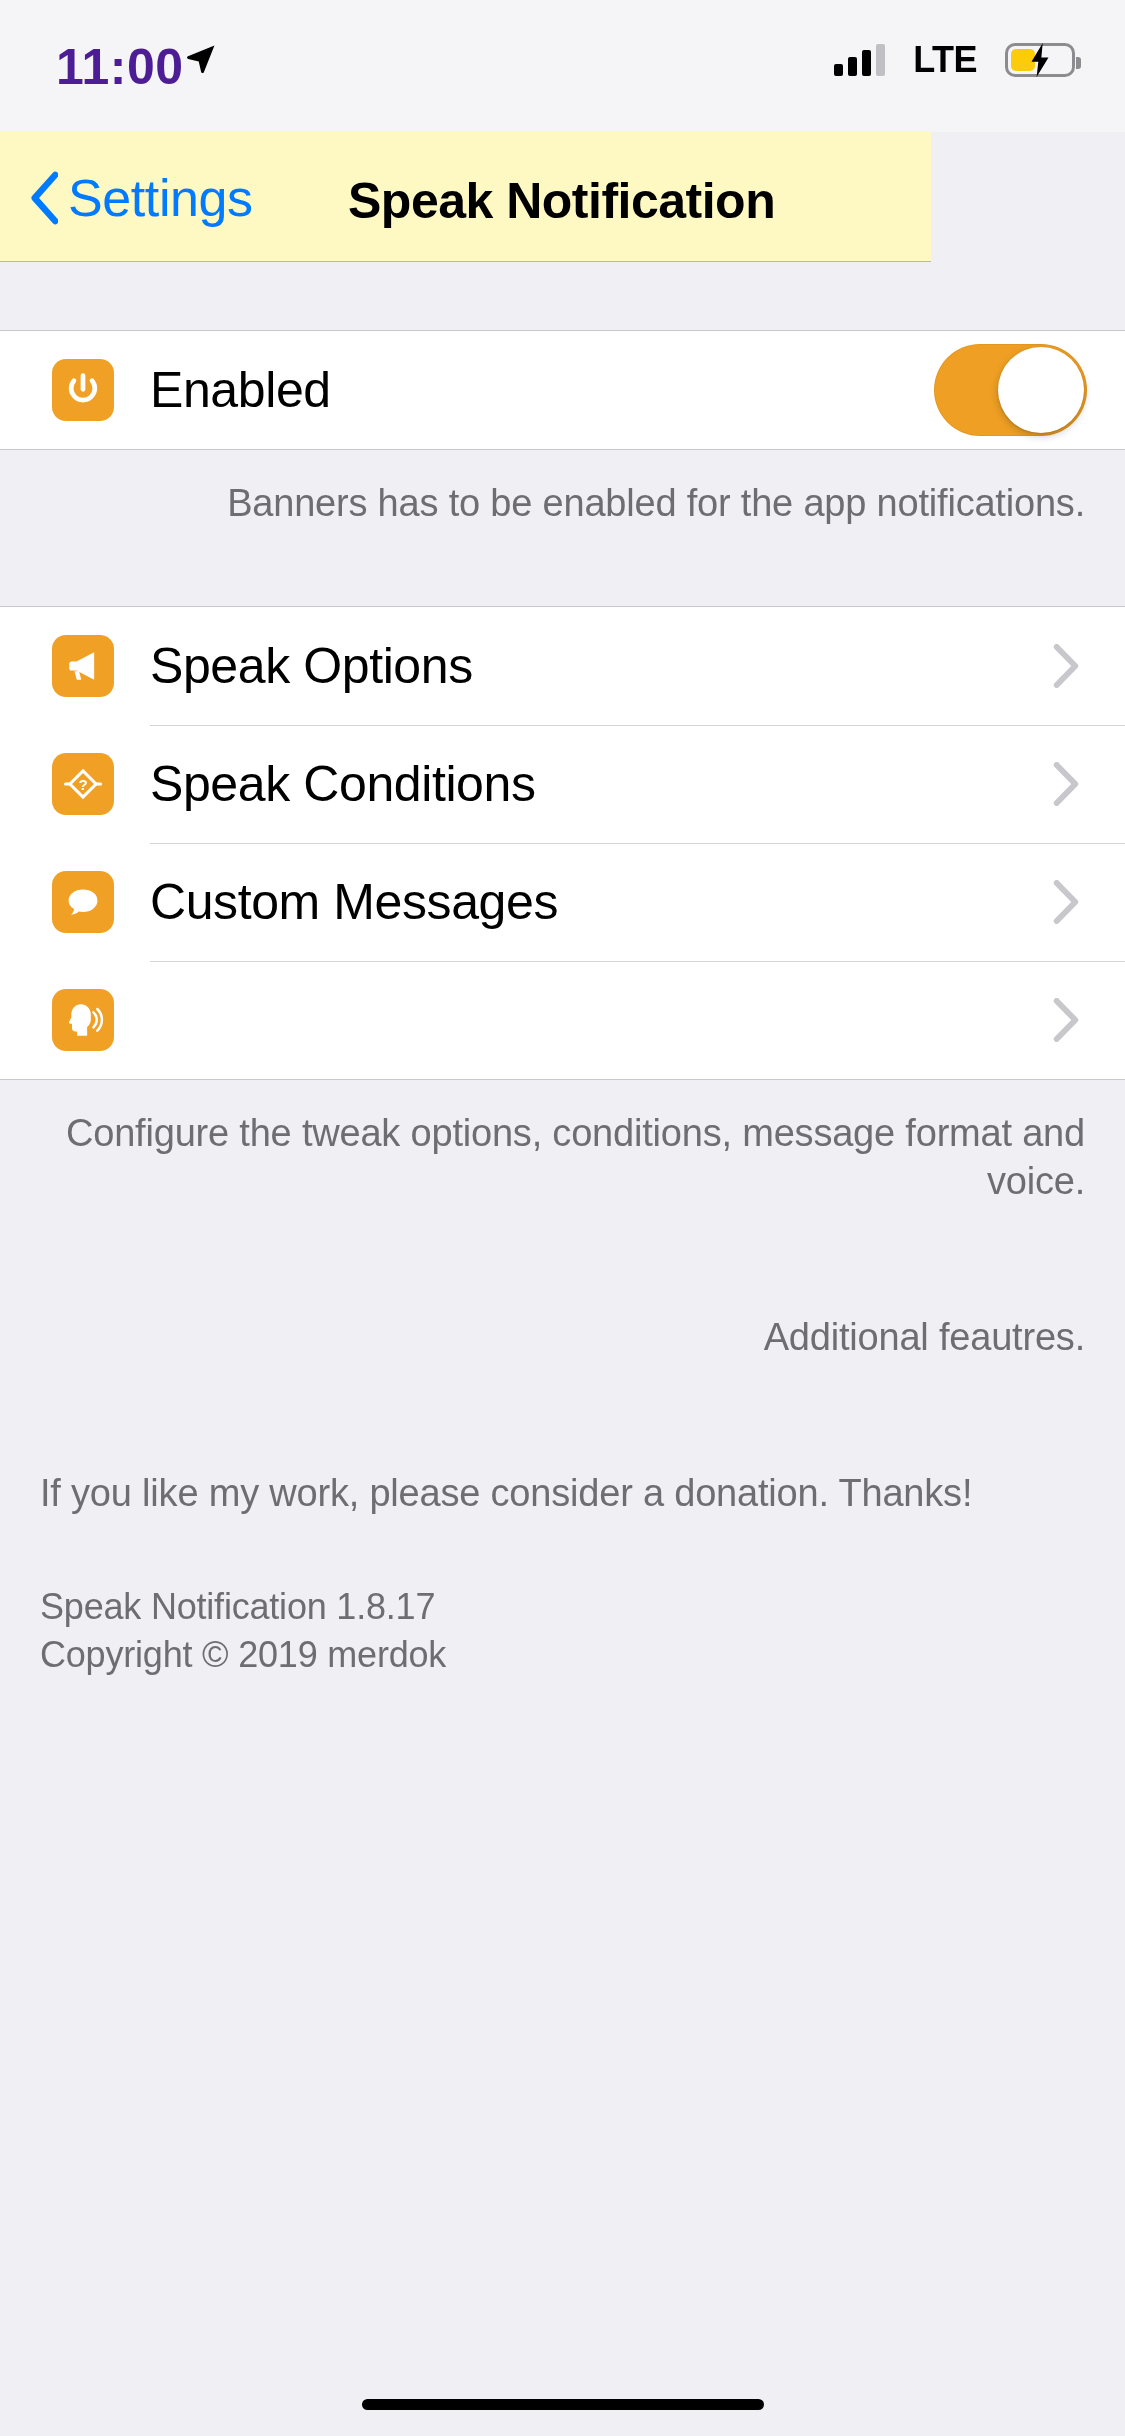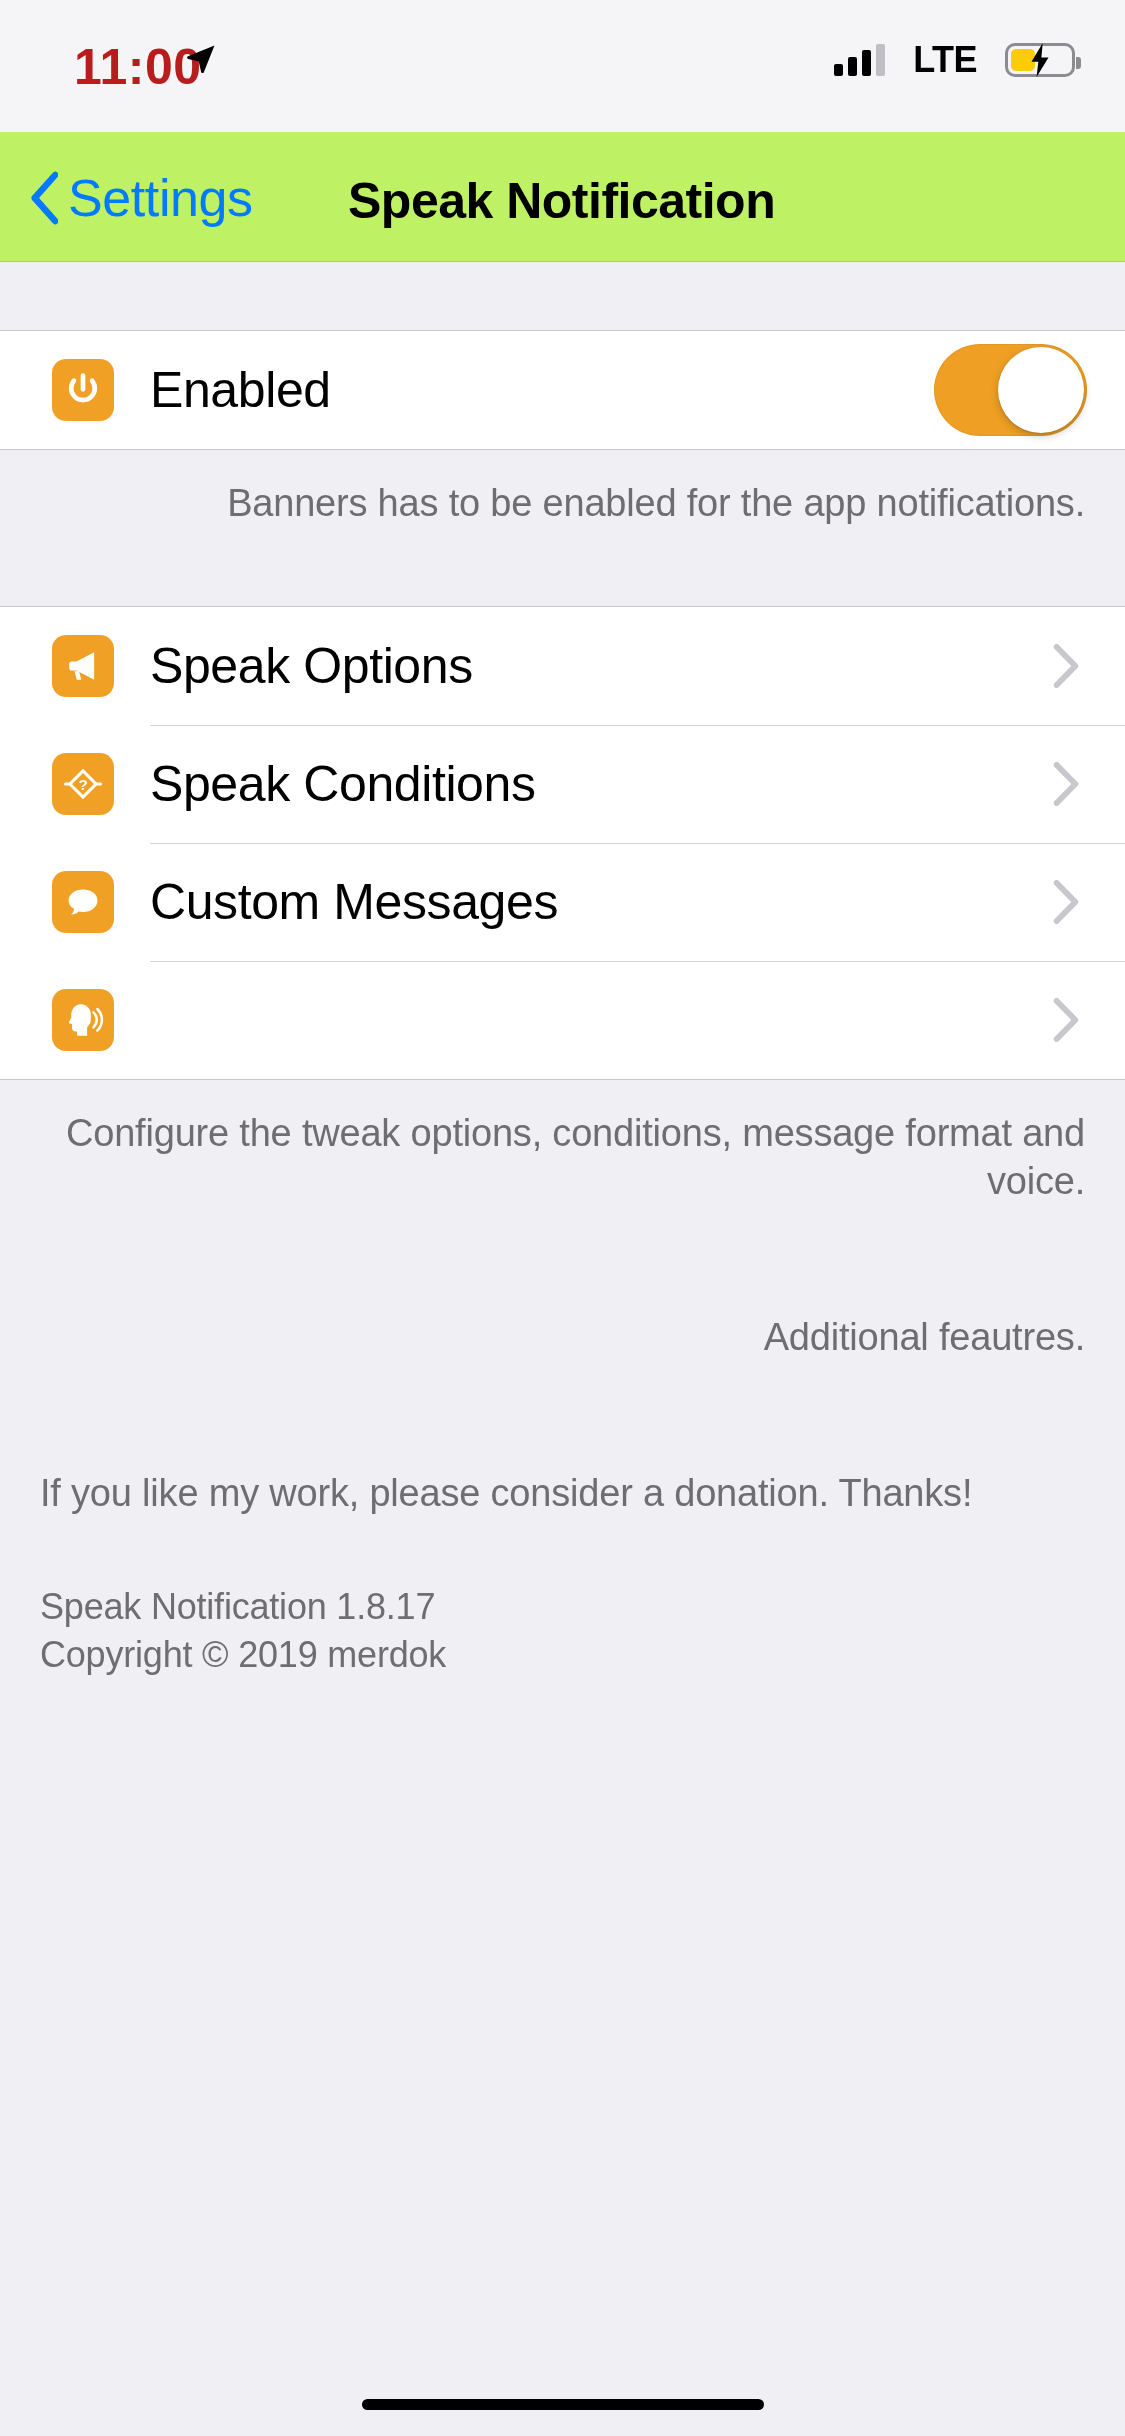--- a/index.html
+++ b/index.html
@@ -11,22 +11,22 @@
     overflow:hidden;
   }
   .screen { position:relative; width:1125px; height:2436px; background:#EFEFF4; }
 
   
   .statusbar {
     position:absolute; top:0; left:0; width:1125px; height:132px;
     background:#F5F5F7;
   }
   .sb-time {
-    position:absolute; left:74px; top:38px;
-    font-size:50px; font-weight:700; color:#b91c1c; letter-spacing:0.5px;
+    position:absolute; left:56px; top:38px;
+    font-size:50px; font-weight:700; color:#4c1d95; letter-spacing:0.5px;
   }
   .sb-loc {
     position:absolute; left:184px; top:42px;
     width:34px; height:34px;
   }
   .sb-right {
     position:absolute; right:50px; top:38px;
     display:flex; align-items:center; gap:28px; height:44px;
   }
   .sb-signal { display:flex; align-items:flex-end; gap:5px; height:32px; }
@@ -47,22 +47,22 @@
   .sb-batt .fill {
     width:42%; height:100%; background:#FCCC0A; border-radius:5px;
   }
   .sb-batt .bolt {
     position:absolute; left:50%; top:50%; transform:translate(-50%,-50%);
     width:30px; height:34px;
   }
 
   
   .navbar {
-    position:absolute; top:132px; left:0; width:1125px; height:130px;
-    background:#bef264; border-bottom:1px solid #B8B8BC;
+    position:absolute; top:132px; left:0; width:931px; height:130px;
+    background:#fef9c3; border-bottom:1px solid #B8B8BC;
   }
   .nav-back {
     position:absolute; left:28px; top:28px;
     display:flex; align-items:center; gap:10px; height:76px;
   }
   .nav-back .chev { width:30px; height:54px; flex:none; }
   .nav-back .lbl {
     font-size:52px; color:#007AFF; letter-spacing:-0.4px; line-height:1;
   }
   .nav-title {

